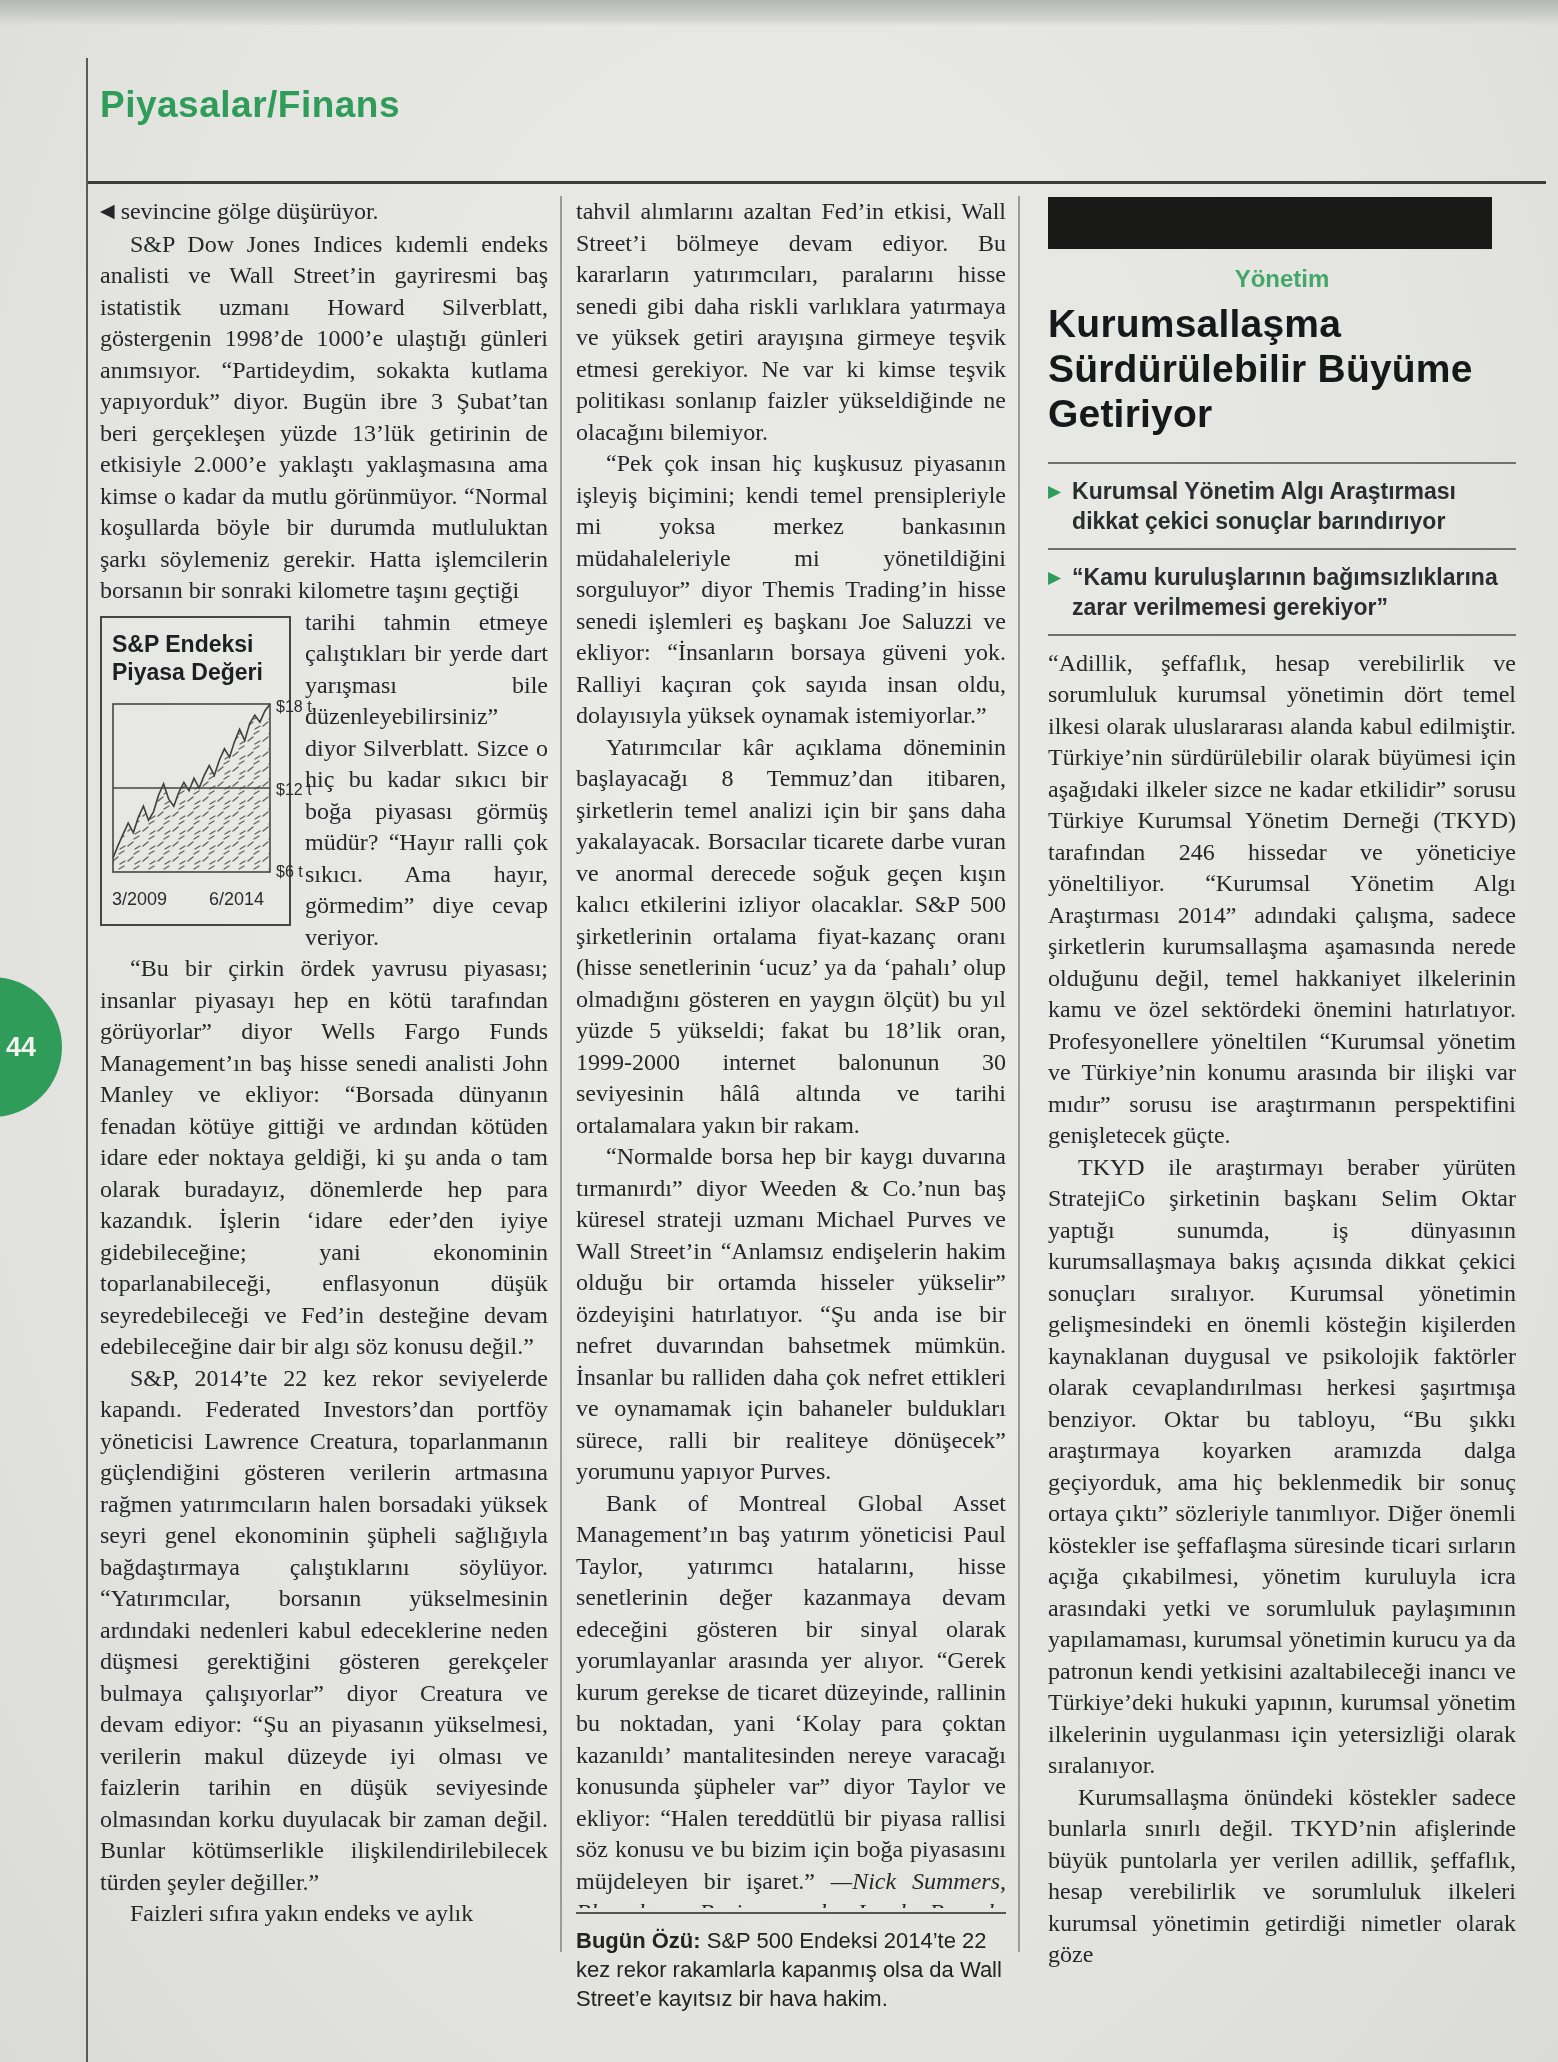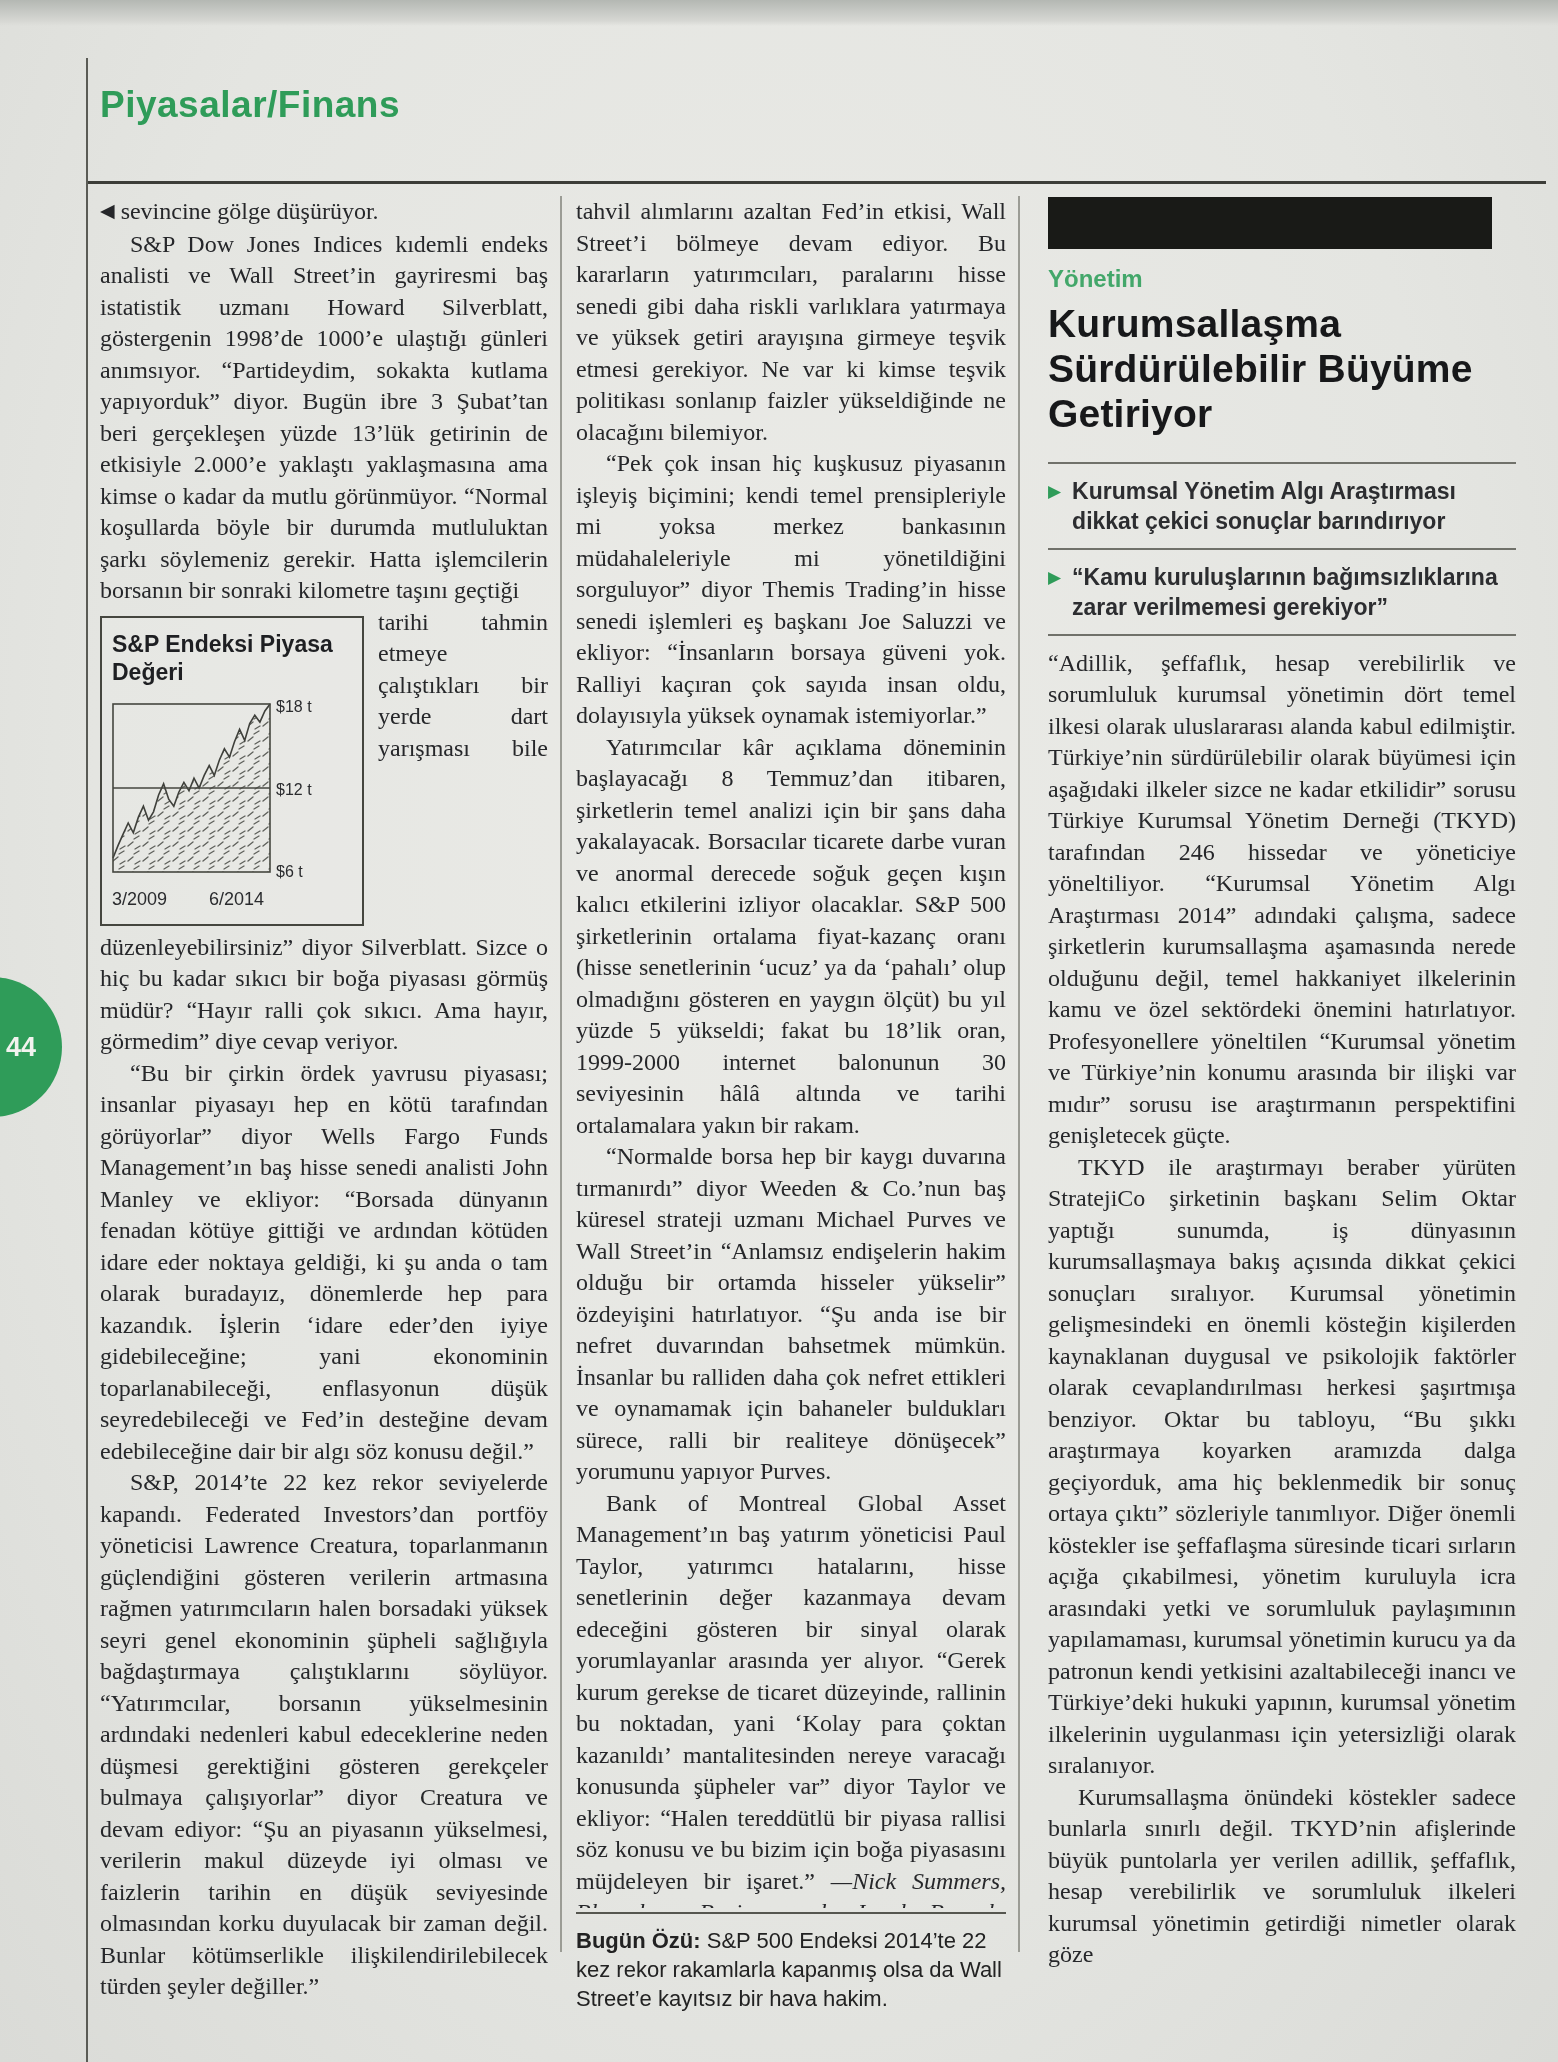--- a/index.html
+++ b/index.html
@@ -20,35 +20,35 @@
   .page-circle span{font-family:"Liberation Sans",sans-serif;font-weight:bold;font-size:27px;color:#f2f3ef;
     margin-left:58px;}
   .col{position:absolute;top:196px;font-size:24px;line-height:31.5px;text-align:justify;overflow:hidden;}
   .col p{margin:0;}
   .col p.indent{text-indent:30px;}
   #col1{left:100px;width:448px;height:1814px;}
   #col2{left:576px;width:430px;height:1712px;}
   #col3{left:1048px;top:197px;width:468px;height:1865px;}
   .cont-marker{font-family:"DejaVu Sans",sans-serif;font-size:19px;position:relative;top:-2px;padding-right:6px;}
   
-  .chart-inset{float:left;width:264px;margin:9px 14px 6px 0;border:2px solid #45463f;
+  .chart-inset{float:left;width:191px;margin:9px 14px 6px 0;border:2px solid #45463f;
     padding:12px 0 10px 10px;background:rgba(235,235,231,.35);box-sizing:border-box;}
   .chart-title{font-family:"Liberation Sans",sans-serif;font-weight:bold;font-size:23px;line-height:28px;
     color:#1e1f22;margin-bottom:14px;text-align:left;}
   .chart-inset svg{display:block;}
   .ytick{font-family:"Liberation Sans",sans-serif;font-size:16px;fill:#2a2b2e;}
   .xtick{font-family:"Liberation Sans",sans-serif;font-size:18px;fill:#2a2b2e;}
   .credit{font-style:italic;}
   
   .summary{position:absolute;left:576px;top:1912px;width:430px;border-top:2px solid #55564f;
     padding-top:12px;font-family:"Liberation Sans",sans-serif;font-size:22px;line-height:29px;color:#222;text-align:left;}
   .summary b{font-weight:bold;}
   
   .black-bar{width:444px;height:52px;background:#191a17;}
-  .kicker{font-family:"Liberation Sans",sans-serif;font-weight:bold;font-size:24px;margin-top:14px;text-align:left;}
+  .kicker{font-family:"Liberation Sans",sans-serif;font-weight:bold;font-size:24px;margin-top:14px;text-align:center;}
   .headline{font-family:"Liberation Sans",sans-serif;font-weight:bold;font-size:39px;line-height:45px;
     color:#17181a;margin-top:6px;text-align:left;letter-spacing:.2px;}
   .rule2{height:2px;background:#70716a;margin:0;}
   .rule2.first{margin-top:26px;}
   .bullet{display:flex;gap:11px;align-items:flex-start;margin:12px 0;
     font-family:"Liberation Sans",sans-serif;font-weight:bold;font-size:23px;line-height:30px;text-align:left;color:#2c2d30;}
   .bullet .tri{font-family:"DejaVu Sans",sans-serif;font-size:17px;line-height:30px;}
   #col3 .body-start{margin-top:12px;}
 </style>
 </head>

